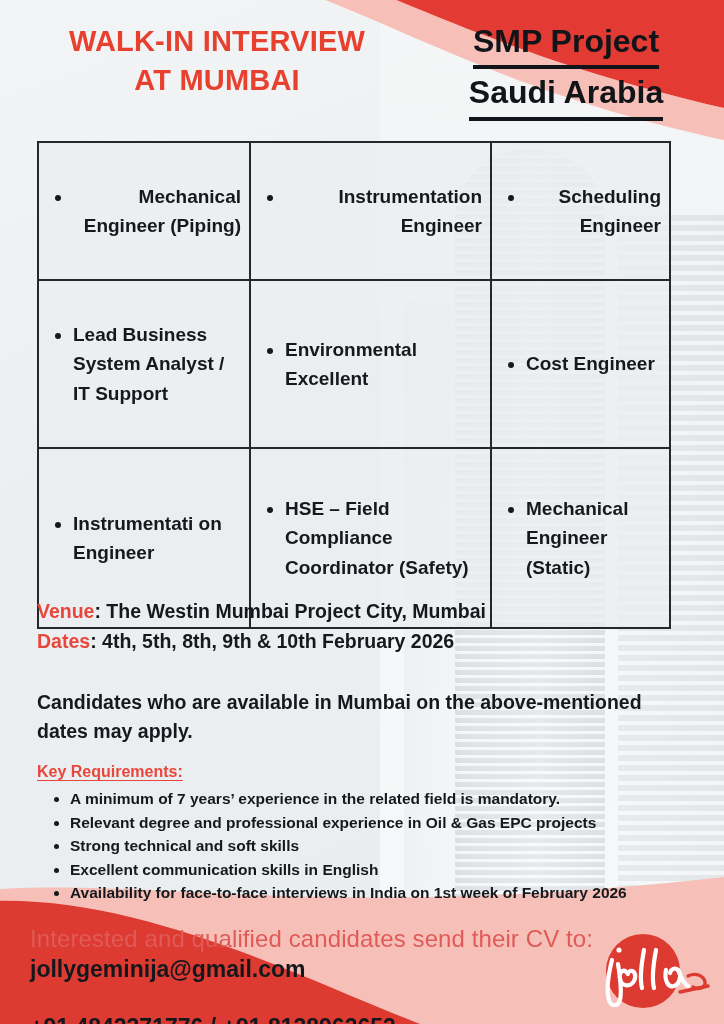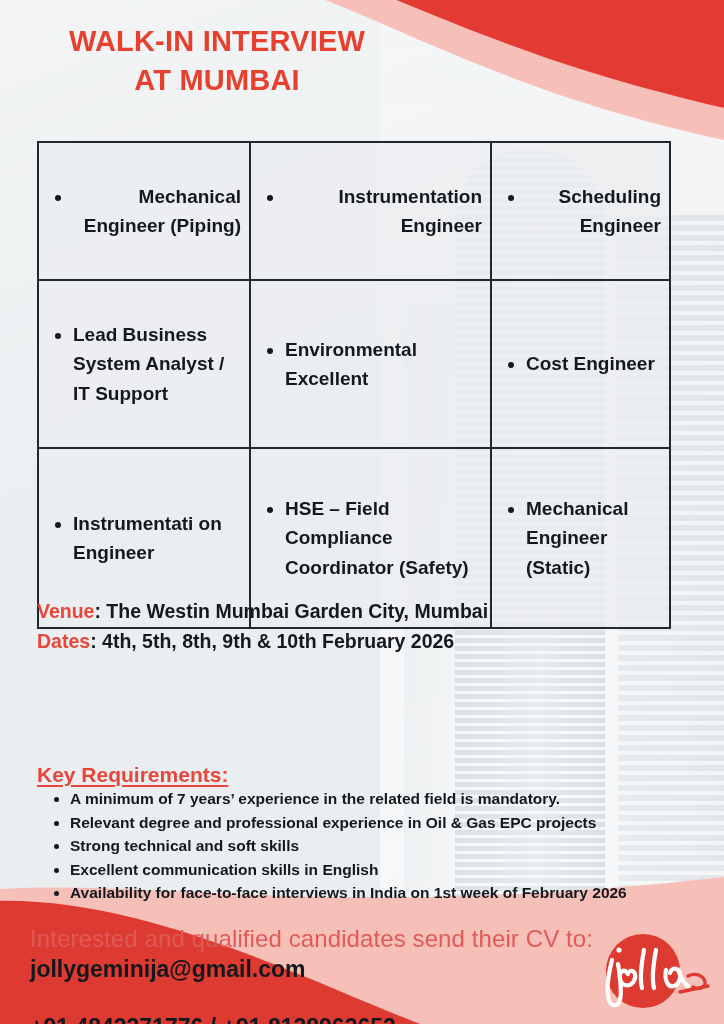--- a/index.html
+++ b/index.html
@@ -143,21 +143,21 @@
     width: 610px;
     font-size: 19.5px;
     font-weight: 700;
     line-height: 1.5;
     color: #15191d;
   }
 
   .req-title {
     position: absolute;
     left: 37px; top: 763px;
-    font-size: 21px;
+    font-size: 16px;
     font-weight: 700;
     color: #e8463a;
     text-decoration: underline;
     text-underline-offset: 3px;
   }
   .req-list {
     position: absolute;
     left: 48px; top: 787px;
     width: 625px;
     margin: 0;
@@ -239,20 +239,24 @@
     <svg viewBox="0 0 724 175" preserveAspectRatio="none" aria-hidden="true">
       <path d="M 0 40 C 170 30 330 72 724 28 L 724 175 L 0 175 Z" fill="#f6c0b8"></path>
       <path d="M -10 52 C 140 46 300 128 420 175 L -10 175 Z" fill="#dd3a31"></path>
     </svg>
   </div>
 
   <div class="header">
     <div class="headline-left">
       <div>WALK-IN INTERVIEW</div>
       <div>AT MUMBAI</div>
+    </div>
+    <div class="headline-right">
+      <div><span>SMP Project</span></div>
+      <div><span>Saudi Arabia</span></div>
     </div>
   </div>
 
   <table class="roles-table">
     <colgroup>
         <col class="c1">
         <col class="c2">
         <col class="c3">
       </colgroup>
     <tbody>
@@ -305,27 +309,28 @@
           <ul class="role-ul">
               <li>Mechanical Engineer (Static)</li>
             </ul>
         </td>
       </tr>
     </tbody>
   </table>
 
   <div class="venue-block">
     <div>
-      <span class="lbl">Venue</span><span>: The Westin Mumbai Garden City, Mumbai</span>
+      <span class="lbl">Venue</span><span>: The Westin Mumbai Project City, Mumbai</span>
     </div>
     <div>
       <span class="lbl">Dates</span><span>: 4th, 5th, 8th, 9th &amp; 10th February 2026</span>
     </div>
   </div>
 
+  <div class="note-block">Candidates who are available in Mumbai on the above-mentioned dates may apply.</div>
 
   <div class="req-title">Key Requirements:</div>
   <ul class="req-list">
     <li>A minimum of 7 years’ experience in the related field is mandatory.</li>
     <li>Relevant degree and professional experience in Oil &amp; Gas EPC projects</li>
     <li>Strong technical and soft skills</li>
     <li>Excellent communication skills in English</li>
     <li>Availability for face-to-face interviews in India on 1st week of February 2026</li>
   </ul>
 

